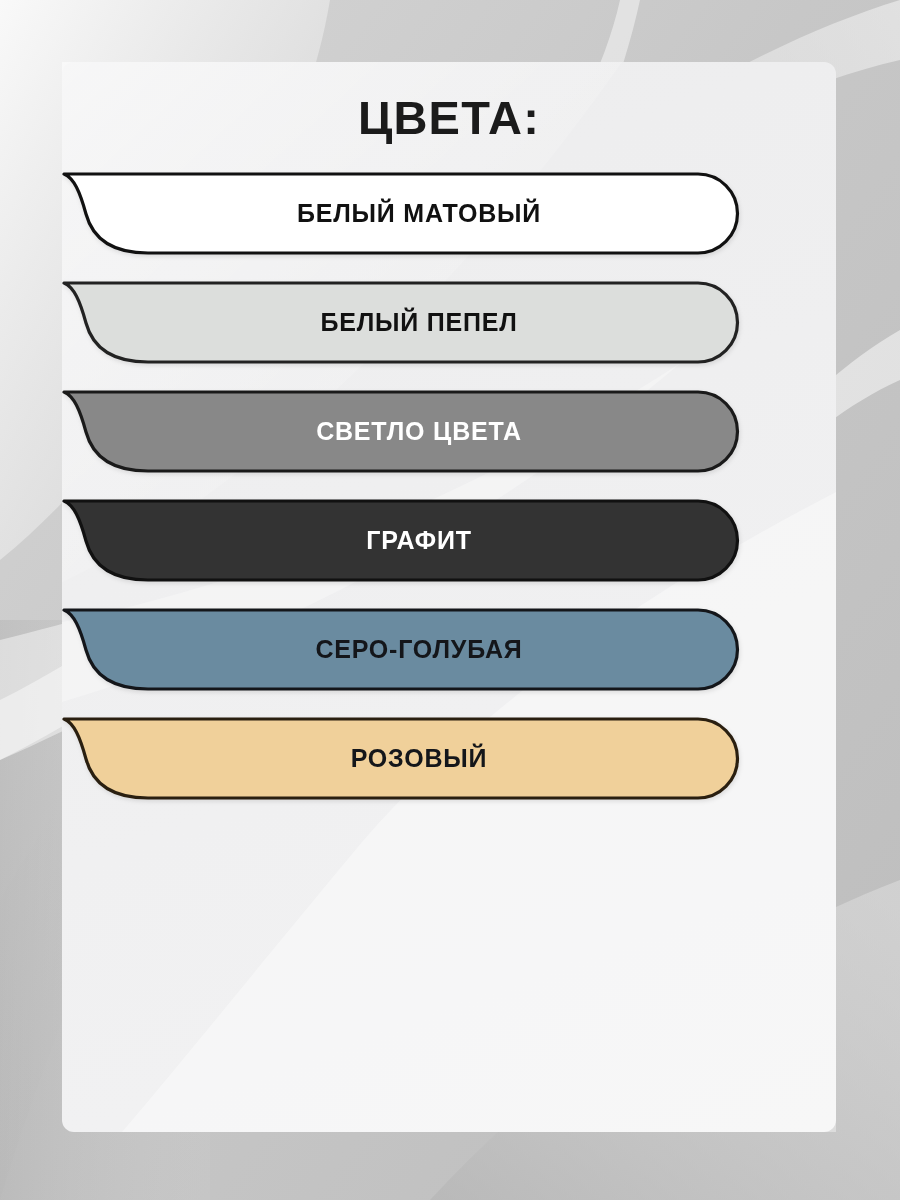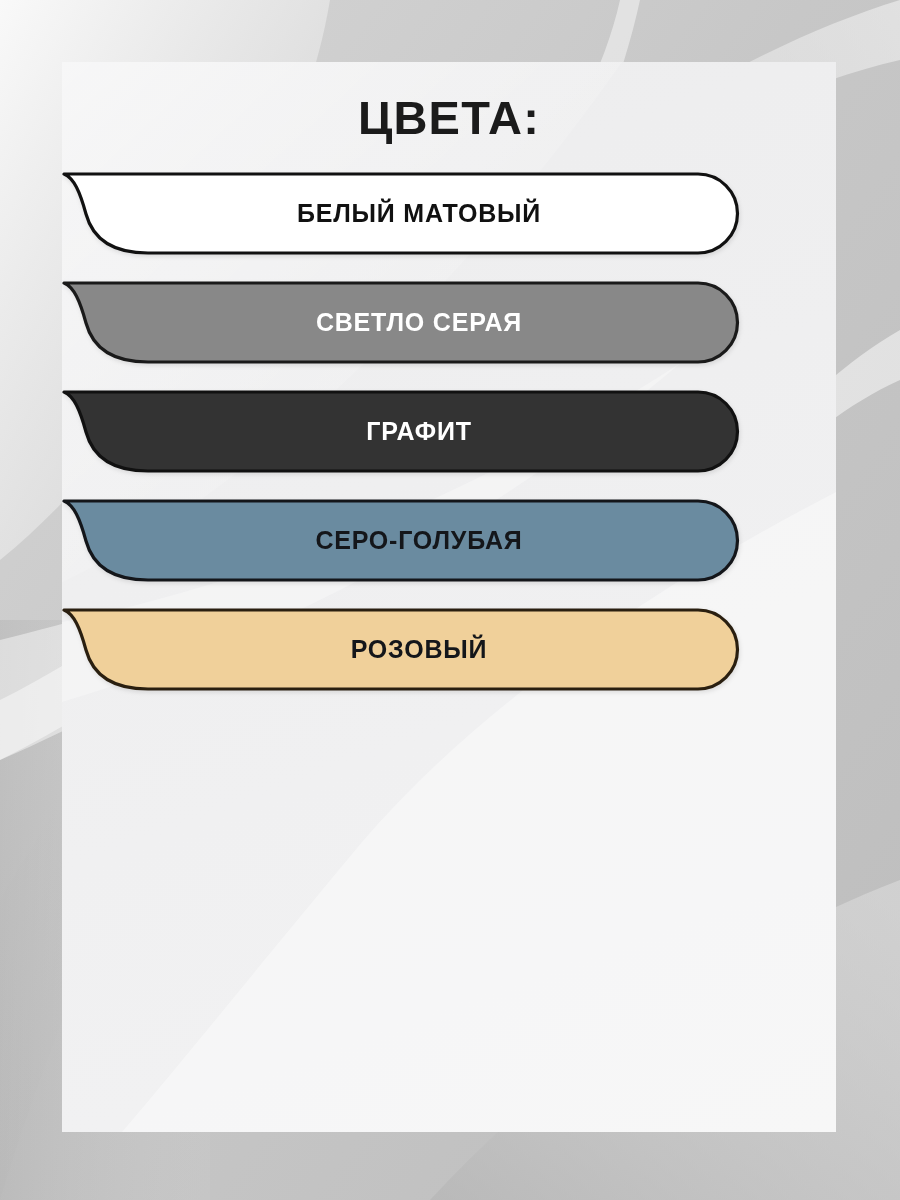--- a/index.html
+++ b/index.html
@@ -31,20 +31,21 @@
   
   #card {
     position: absolute;
     left: 62px;
     top: 62px;
     width: 774px;
     height: 1070px;
     background: linear-gradient(160deg,#ededee 0%, #efeff0 40%, #f2f2f3 100%);
     box-shadow: 0 0 0 0 rgba(0,0,0,0);
     z-index: 5;
+    border-radius: 12px;
   }
 
   
   #card-sheen {
     position: absolute;
     inset: 0;
     overflow: hidden;
     pointer-events: none;
   }
 
@@ -172,26 +173,32 @@
 
     <div id="swatches">
 
       <div class="swatch">
         <svg class="swatch-svg" viewBox="0 0 680 87" preserveAspectRatio="none" aria-hidden="true">
           <path d="M2,4 L636,4 A39.5,39.5 0 0 1 636,83 L86,83 C46,83 30,66 24,44 C18,22 12,8 2,4 Z" fill="#ffffff" stroke="#111111" stroke-width="3.2" stroke-linejoin="round"></path>
         </svg>
         <div class="swatch-label" style="color: rgb(17, 17, 17);">БЕЛЫЙ МАТОВЫЙ</div>
       </div>
 
+      <div class="swatch">
+        <svg class="swatch-svg" viewBox="0 0 680 87" preserveAspectRatio="none" aria-hidden="true">
+          <path d="M2,4 L636,4 A39.5,39.5 0 0 1 636,83 L86,83 C46,83 30,66 24,44 C18,22 12,8 2,4 Z" fill="#dcdedc" stroke="#222222" stroke-width="3.2" stroke-linejoin="round"></path>
+        </svg>
+        <div class="swatch-label" style="color: rgb(17, 17, 17);">БЕЛЫЙ ПЕПЕЛ</div>
+      </div>
 
       <div class="swatch">
         <svg class="swatch-svg" viewBox="0 0 680 87" preserveAspectRatio="none" aria-hidden="true">
           <path d="M2,4 L636,4 A39.5,39.5 0 0 1 636,83 L86,83 C46,83 30,66 24,44 C18,22 12,8 2,4 Z" fill="#888888" stroke="#1a1a1a" stroke-width="3.2" stroke-linejoin="round"></path>
         </svg>
-        <div class="swatch-label" style="color: rgb(255, 255, 255);">СВЕТЛО СЕРАЯ</div>
+        <div class="swatch-label" style="color: rgb(255, 255, 255);">СВЕТЛО ЦВЕТА</div>
       </div>
 
       <div class="swatch">
         <svg class="swatch-svg" viewBox="0 0 680 87" preserveAspectRatio="none" aria-hidden="true">
           <path d="M2,4 L636,4 A39.5,39.5 0 0 1 636,83 L86,83 C46,83 30,66 24,44 C18,22 12,8 2,4 Z" fill="#333333" stroke="#111111" stroke-width="3.2" stroke-linejoin="round"></path>
         </svg>
         <div class="swatch-label" style="color: rgb(255, 255, 255);">ГРАФИТ</div>
       </div>
 
       <div class="swatch">

